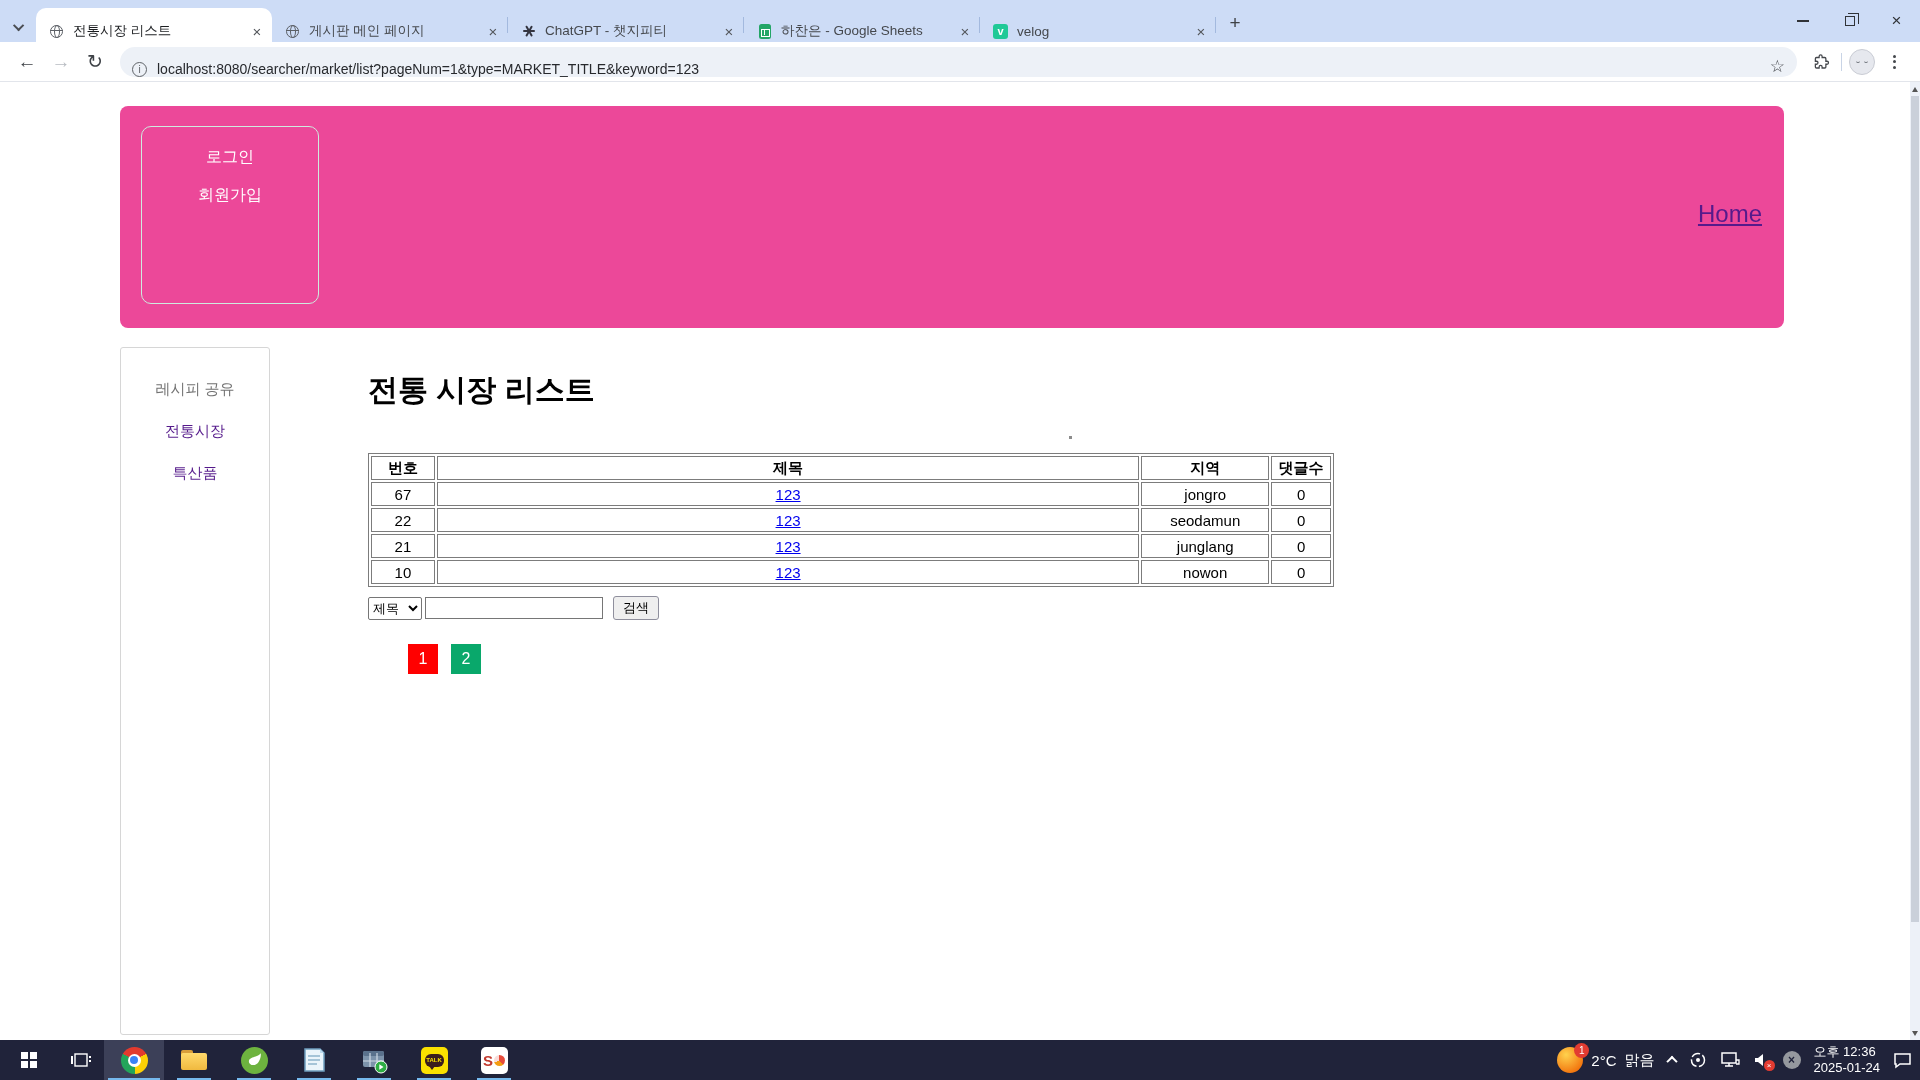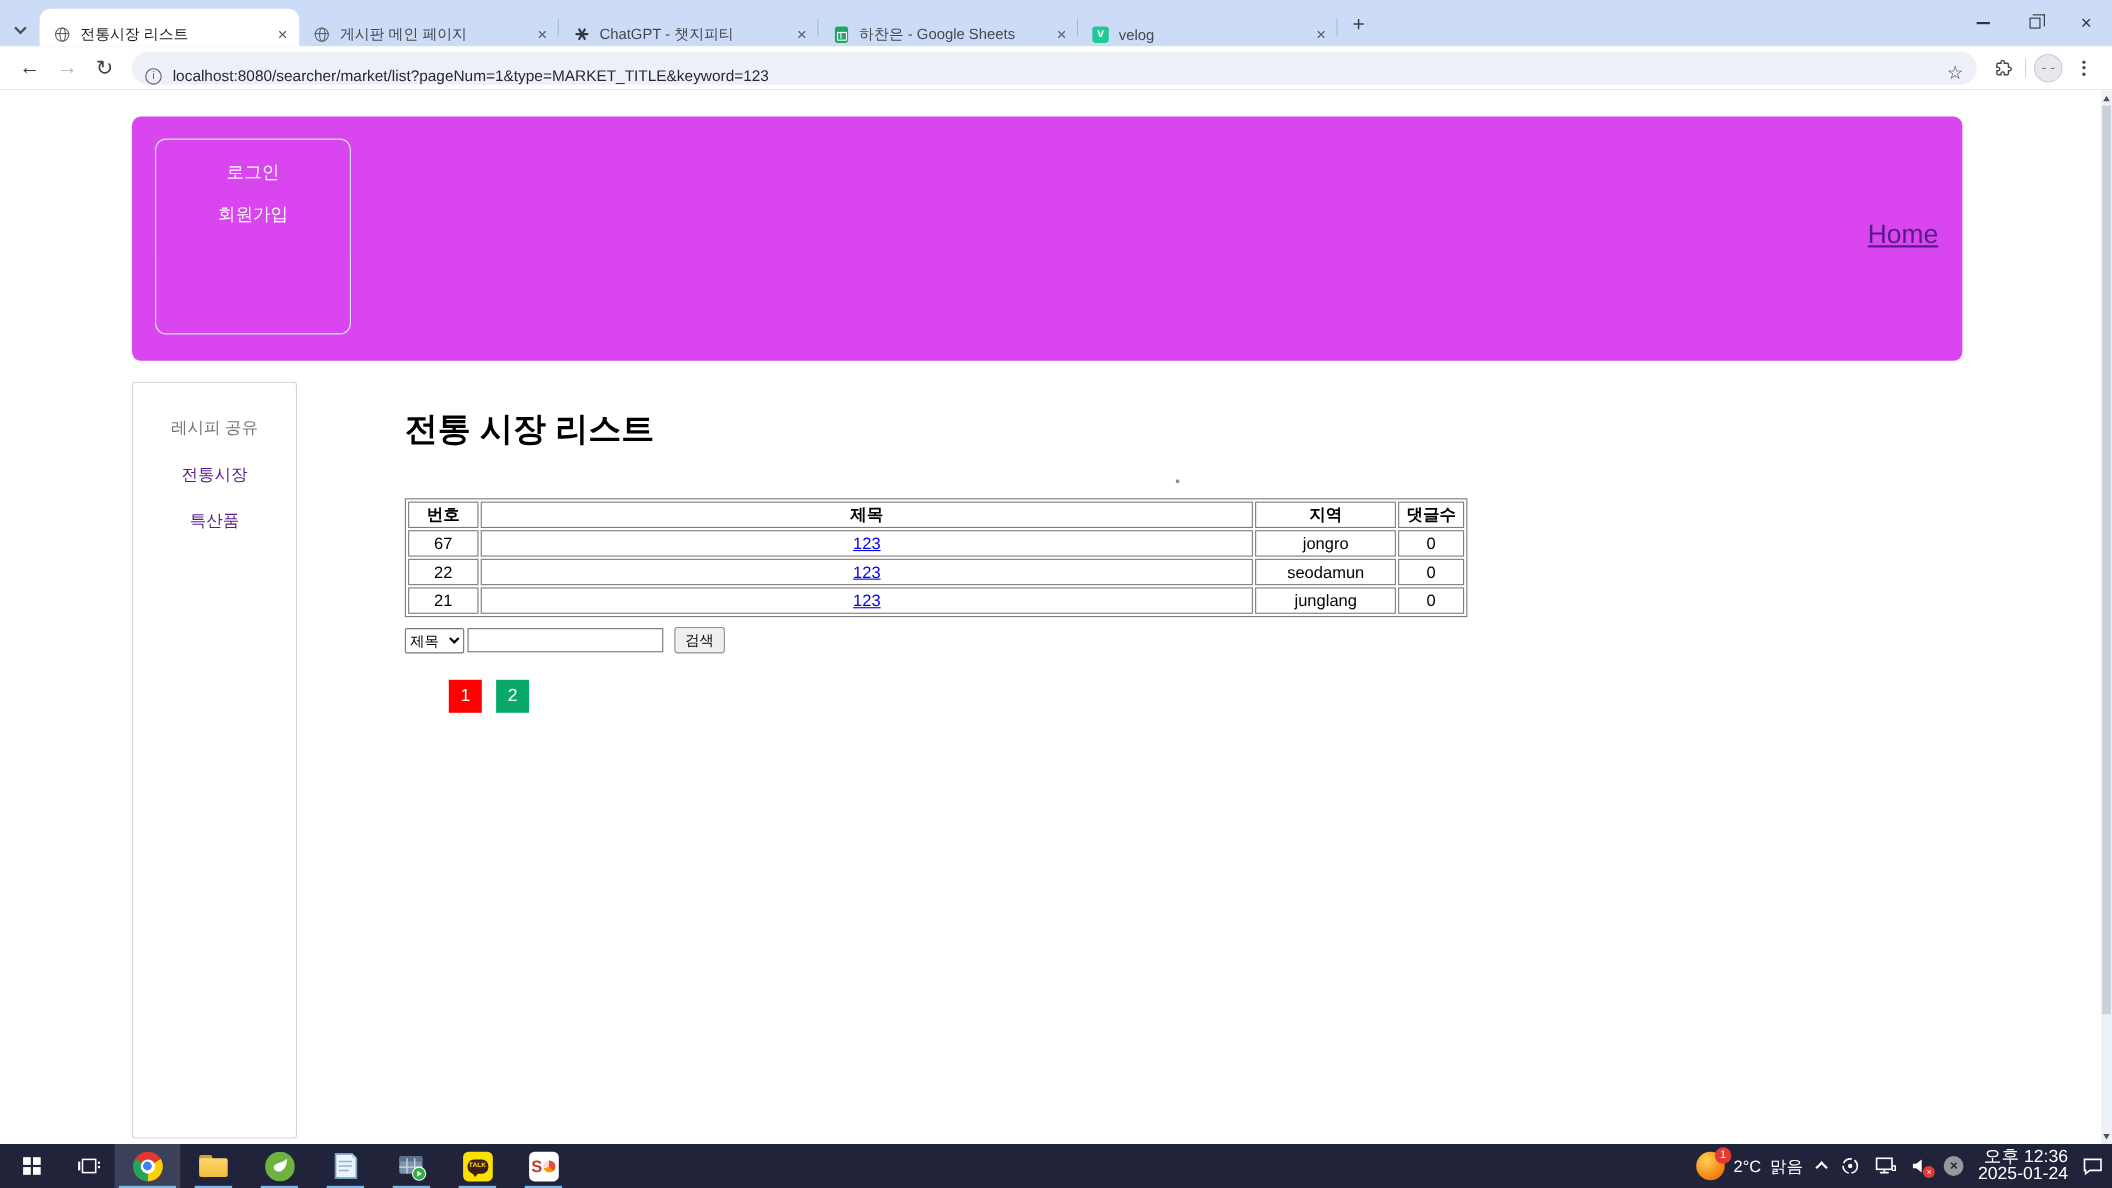--- a/index.html
+++ b/index.html
@@ -112,21 +112,21 @@
   .s-app-letter { font-size:15px; font-weight:bold; color:#c1392e; }
   .s-app-pie { width:11px; height:11px; border-radius:50%; background:conic-gradient(#e74c3c 0 140deg, #f39c12 140deg 250deg, #fadbd8 250deg 360deg); }
   .tray { margin-left:auto; display:flex; align-items:center; gap:13px; padding:0 8px 0 0; }
   .weather-wrap { display:flex; align-items:center; gap:8px; font-size:15px; }
   .weather-ic { width:26px; height:26px; border-radius:50%; background:radial-gradient(circle at 35% 30%, #ffd24d, #f2760f 75%); position:relative; }
   .weather-badge { position:absolute; top:-4px; right:-6px; width:15px; height:15px; border-radius:50%; background:#e23b31; color:#fff; font-size:10px; display:flex; align-items:center; justify-content:center; }
   .chev-up-ic { width:8px; height:8px; border-left:2px solid #fff; border-top:2px solid #fff; transform:rotate(45deg) translate(1px,1px); }
   .tray-ic { display:flex; align-items:center; justify-content:center; position:relative; }
   .vol-badge { position:absolute; right:-5px; bottom:-3px; width:11px; height:11px; border-radius:50%; background:#e23b31; color:#fff; font-size:8px; display:flex; align-items:center; justify-content:center; }
   .circle-x-ic { width:18px; height:18px; border-radius:50%; background:#95989e; color:#20233a; font-size:12px; font-weight:bold; display:flex; align-items:center; justify-content:center; }
-  .clock-wrap { text-align:right; font-size:16px; line-height:16px; }
+  .clock-wrap { text-align:left; font-size:13px; line-height:16px; }
 </style>
 </head>
 <body>
 
 <div class="screen">
 
   <div class="tabstrip">
     <div class="tab-search-btn">
         <span class="chev-down"></span>
       </div>
@@ -213,21 +213,21 @@
         <span class="kebab">
           <i></i>
           <i></i>
           <i></i>
         </span>
       </div>
   </div>
 
   <div class="content">
 
-    <div class="site-header" style="background: #d946ef; padding-left: 28px;">
+    <div class="site-header" style="background: #ec4899; padding-left: 28px;">
       <div class="auth-box">
         <a href="#" class="auth-link">로그인</a>
         <a href="#" class="auth-link">회원가입</a>
       </div>
       <a href="#" class="home-link" style="color: rgb(85, 26, 139);">Home</a>
     </div>
 
     <div class="site-sidebar">
       <ul>
         <li>
@@ -272,20 +272,26 @@
               <td><a href="#" class="title-link" style="color: rgb(0, 0, 238);">123</a></td>
               <td>seodamun</td>
               <td>0</td>
             </tr>
             <tr>
               <td>21</td>
               <td><a href="#" class="title-link" style="color: rgb(0, 0, 238);">123</a></td>
               <td>junglang</td>
               <td>0</td>
             </tr>
+            <tr>
+              <td>10</td>
+              <td><a href="#" class="title-link" style="color: rgb(0, 0, 238);">123</a></td>
+              <td>nowon</td>
+              <td>0</td>
+            </tr>
         </tbody>
       </table>
 
       <div class="search-row">
         <select class="cat-select">
           <option>제목</option>
         </select>
         <input type="text" class="keyword-input" style="">
         <button class="search-btn">검색</button>
       </div>

